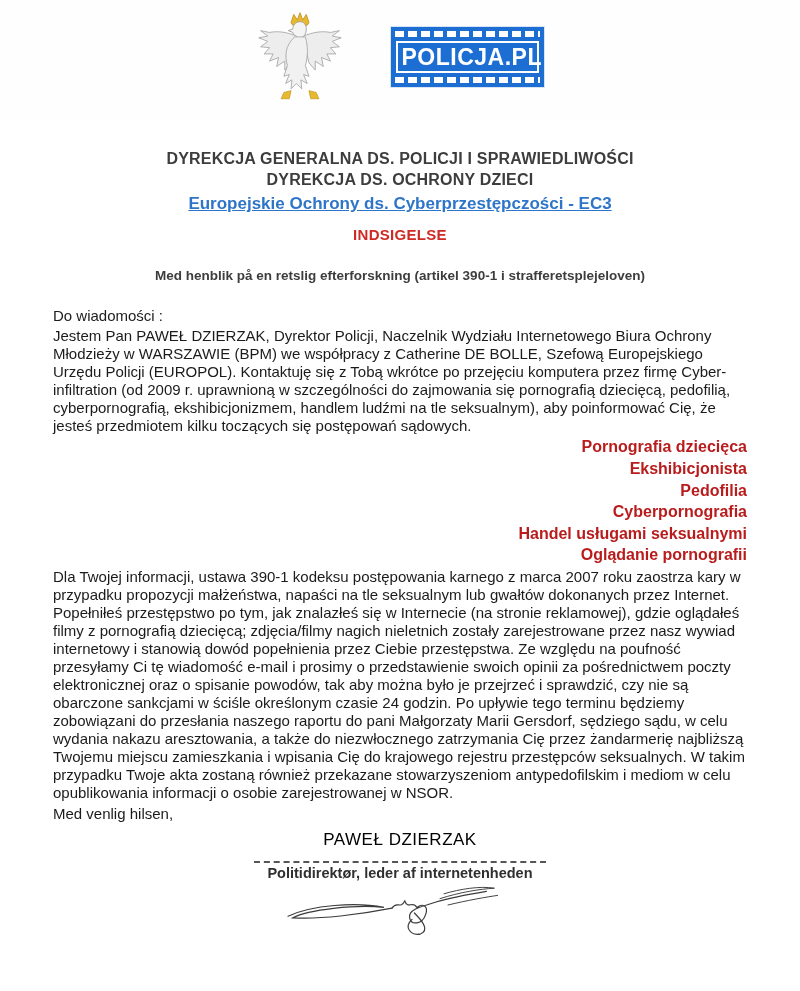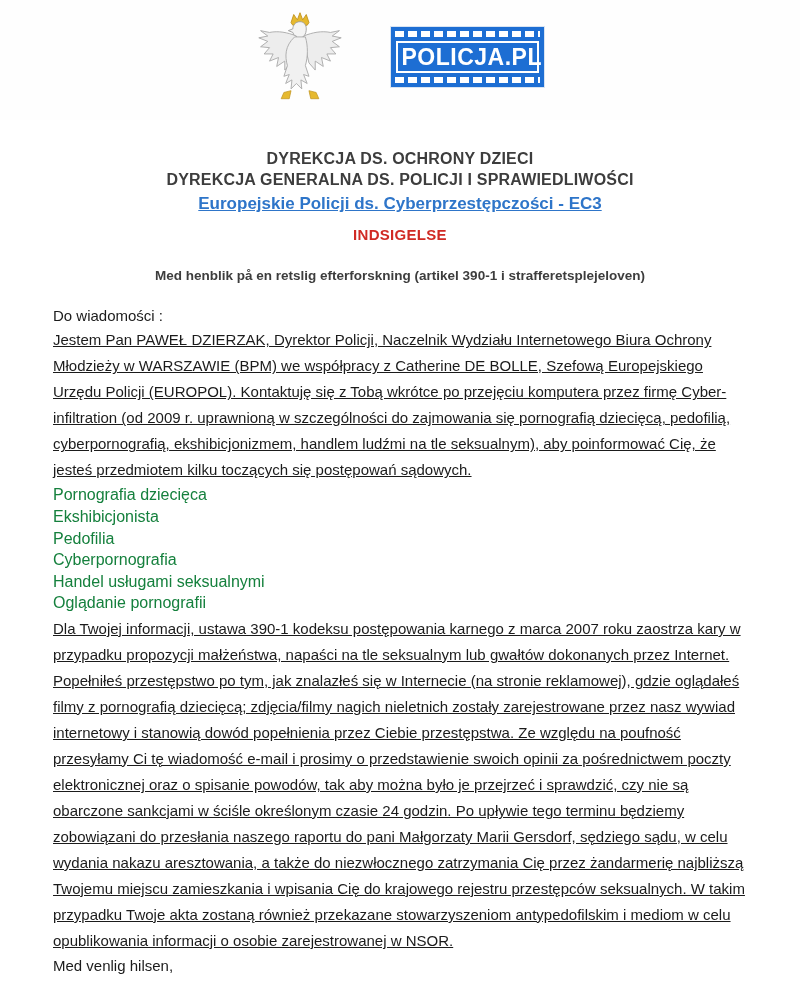--- a/index.html
+++ b/index.html
@@ -36,29 +36,29 @@
     color:#2e75c9;text-decoration:underline;cursor:pointer;
   }
   .objection{
     margin-top:10px;font-weight:bold;font-size:15px;line-height:19px;
     color:#d02a24;letter-spacing:0.3px;
   }
   .subtitle{margin-top:24px;font-weight:bold;font-size:13.5px;color:#3d3d3d;}
   
   .doc-body{padding:0 53px;margin-top:22px;}
   .salutation{font-size:15px;line-height:22.4px;}
-  .para{font-size:15px;line-height:26px;text-align:left;text-decoration:underline;}
+  .para{font-size:15px;line-height:18px;text-align:left;}
   .accusations{
-    text-align:left;margin:1px 0 2px 0;
-    color:#15803d;font-weight:normal;font-size:16px;line-height:21.6px;
+    text-align:right;margin:1px 0 2px 0;
+    color:#b91c1c;font-weight:bold;font-size:16px;line-height:21.6px;
   }
   .closing{text-align:left;font-size:15px;line-height:22px;margin-top:1px;}
   
   .sig-block{text-align:center;}
-  .sig-name{margin-top:15px;font-size:17px;letter-spacing:0.5px;color:#6d28d9;}
+  .sig-name{margin-top:5px;font-size:17px;letter-spacing:0.5px;color:#000000;}
   .sig-sep{
     width:292px;margin:11px auto 0 auto;height:0;
     border-top:2px dashed #555555;
   }
   .sig-role{margin-top:2px;font-weight:bold;font-size:14.5px;color:#2f2f2f;}
   .sig-scribble{margin-top:0px;}
 </style>
 </head>
 <body>
 
@@ -81,23 +81,23 @@
     </svg>
   </span>
   <div class="policja-logo">
     <div class="perf"></div>
     <div class="logo-text-box">POLICJA.PL</div>
     <div class="perf"></div>
   </div>
 </div>
 
 <div class="title-block">
+  <div class="title-line">DYREKCJA GENERALNA DS. POLICJI I SPRAWIEDLIWOŚCI</div>
   <div class="title-line">DYREKCJA DS. OCHRONY DZIECI</div>
-  <div class="title-line">DYREKCJA GENERALNA DS. POLICJI I SPRAWIEDLIWOŚCI</div>
-  <div><span class="title-link">Europejskie Policji ds. Cyberprzestępczości - EC3</span></div>
+  <div><span class="title-link">Europejskie Ochrony ds. Cyberprzestępczości - EC3</span></div>
   <div class="objection">INDSIGELSE</div>
   <div class="subtitle">Med henblik på en retslig efterforskning (artikel 390-1 i strafferetsplejeloven)</div>
 </div>
 
 <div class="doc-body">
   <div class="salutation">Do wiadomości :</div>
   <div class="para">Jestem Pan PAWEŁ DZIERZAK, Dyrektor Policji, Naczelnik Wydziału Internetowego Biura Ochrony Młodzieży w WARSZAWIE (BPM) we współpracy z Catherine DE BOLLE, Szefową Europejskiego Urzędu Policji (EUROPOL). Kontaktuję się z Tobą wkrótce po przejęciu komputera przez firmę Cyber-infiltration (od 2009 r. uprawnioną w szczególności do zajmowania się pornografią dziecięcą, pedofilią, cyberpornografią, ekshibicjonizmem, handlem ludźmi na tle seksualnym), aby poinformować Cię, że jesteś przedmiotem kilku toczących się postępowań sądowych.</div>
 
   <div class="accusations">
     <div>Pornografia dziecięca</div>

